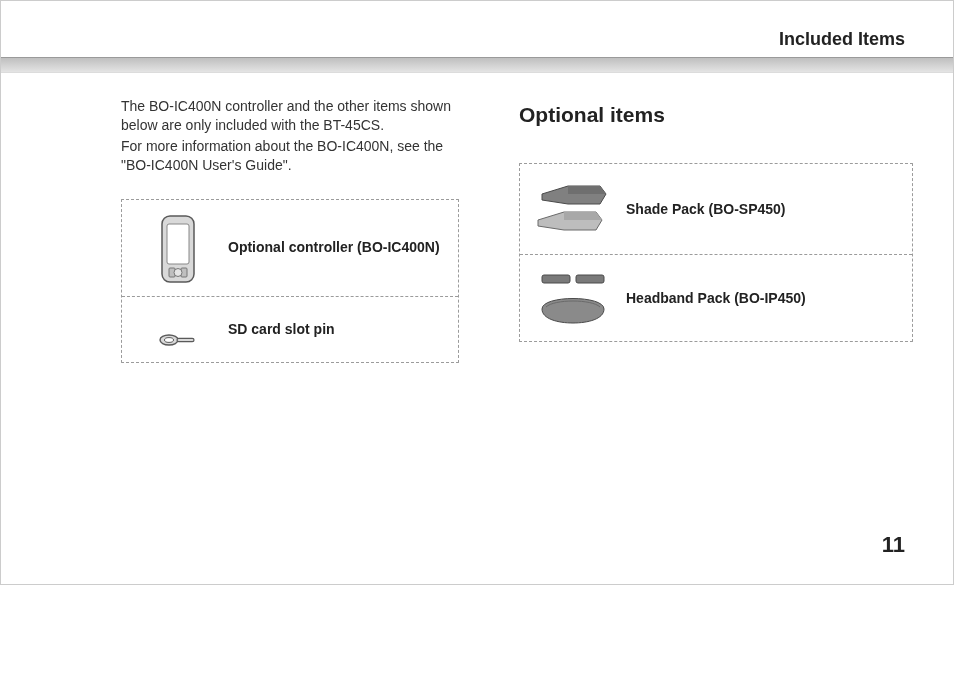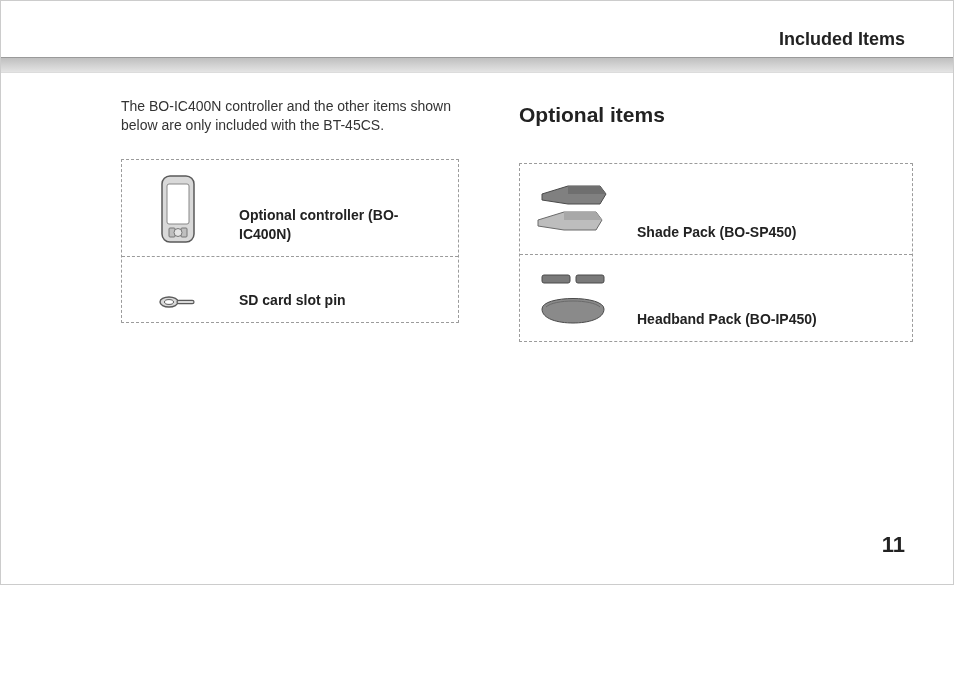--- a/index.html
+++ b/index.html
@@ -61,25 +61,24 @@
     margin: 4px 0 34px 0;
   }
   .item-table {
     margin-top: 24px;
     border: 1px dashed #9b9b9b;
     border-radius: 1px;
   }
   .col.right .item-table { margin-top: 0; }
   .item-row {
     display: flex;
-    align-items: flex-end;
+    align-items: center;
     padding: 12px 14px 12px 14px;
     min-height: 66px;
     box-sizing: border-box;
-    gap: 11px;
   }
   .item-row + .item-row { border-top: 1px dashed #9b9b9b; }
   .item-fig {
     width: 84px;
     flex: 0 0 84px;
     display: flex;
     align-items: flex-start;
     justify-content: center;
     padding-top: 2px;
   }
@@ -105,20 +104,21 @@
 
 <div class="page">
 
   <div class="header-title">Included Items</div>
   <div class="header-band"></div>
 
   <div class="columns">
 
     <div class="col left">
       <p class="paragraph">The BO-IC400N controller and the other items shown below are only included with the BT-45CS.</p>
+      <p class="paragraph">For more information about the BO-IC400N, see the "BO-IC400N User's Guide".</p>
 
       <div class="item-table">
 
         <div class="item-row">
           <div class="item-fig">
             <svg width="40" height="70" viewBox="0 0 40 70">
               <rect x="4" y="2" rx="8" ry="8" width="32" height="66" fill="#d9d9d9" stroke="#5a5a5a" stroke-width="1.5"></rect>
               <rect x="9" y="10" rx="2" ry="2" width="22" height="40" fill="#ffffff" stroke="#888"></rect>
               <rect x="11" y="54" width="6" height="9" rx="1" fill="#bfbfbf" stroke="#777"></rect>
               <rect x="23" y="54" width="6" height="9" rx="1" fill="#bfbfbf" stroke="#777"></rect>

